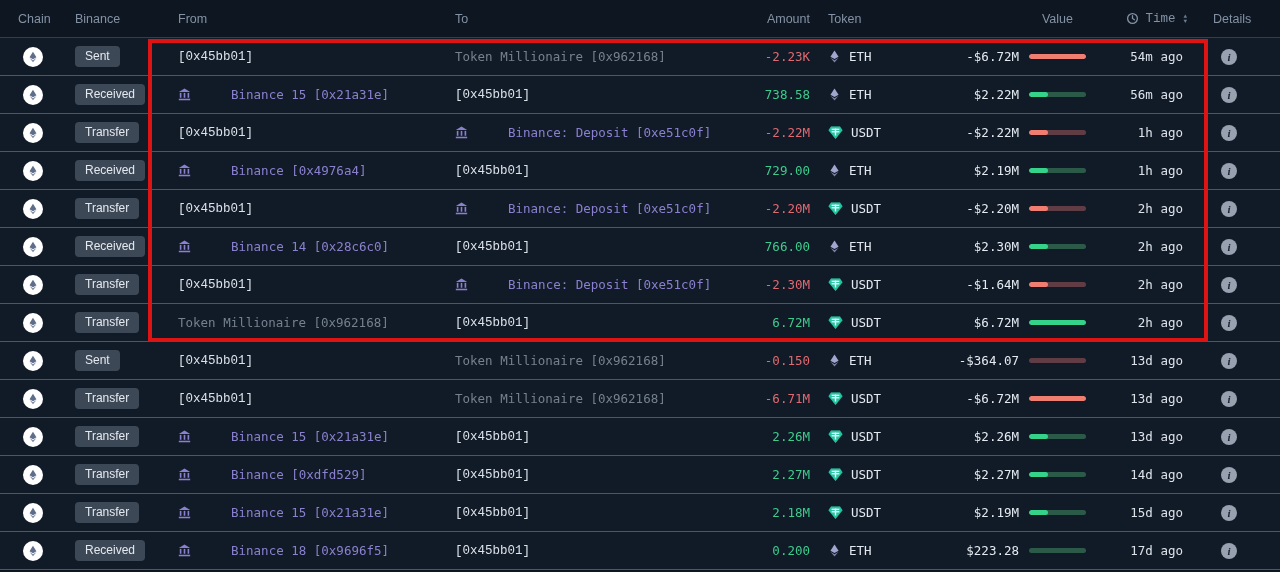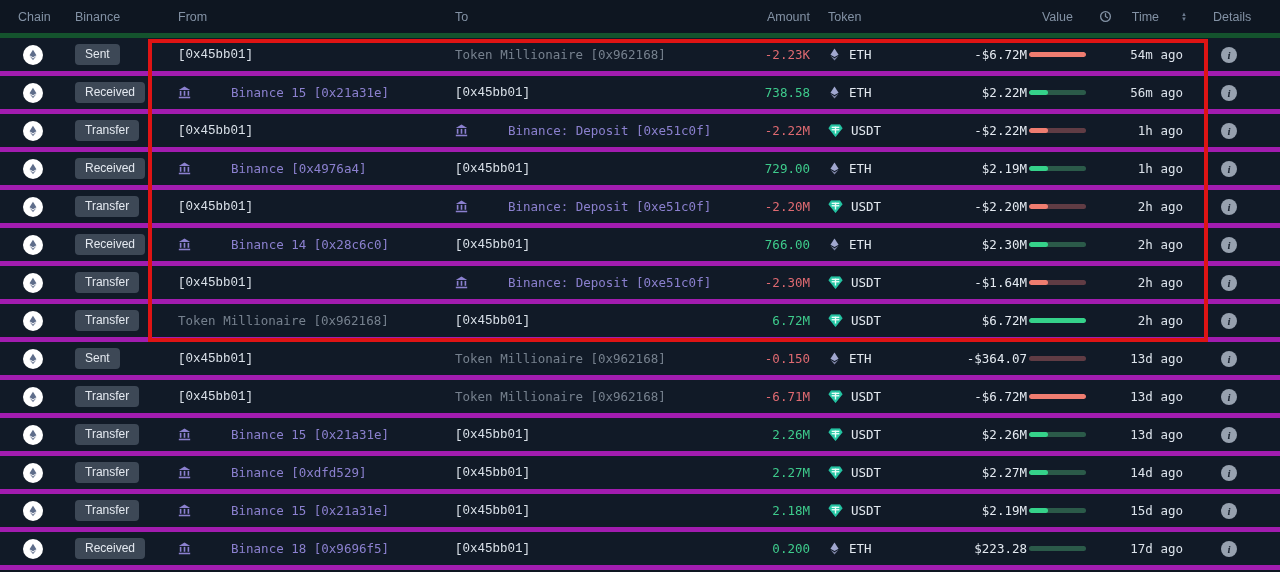--- a/index.html
+++ b/index.html
@@ -8,50 +8,50 @@
     background:#0e1621;
     font-family:"DejaVu Sans Mono", monospace;
     position:relative;
     color:#d7dee8;
   }
   .grid-row {
     display:grid;
     grid-template-columns:66px 112px 277px 290px 65px 110px 175px 100px 85px;
     height:38px;
     align-items:center;
-    border-bottom:5px solid #a21caf;
+    border-bottom:1px solid #a21caf;
   }
   
   .header-row {
     font-family:"Liberation Sans", sans-serif;
     font-size:12.5px;
     color:#8392a5;
     background:#0e1621;
-    border-bottom:5px solid #14532d;
+    border-bottom:1px solid #14532d;
   }
   .hcell { display:flex; align-items:center; }
   .h-chain   { padding-left:18px; }
   .h-action  { padding-left:9px; }
   .h-from, .h-to { padding-left:0;align-items:center; }
   .h-amount  { justify-content:flex-end; }
   .h-token   { padding-left:18px;text-align:right; }
   .h-value   { justify-content:flex-end; padding-right:22px; }
-  .h-time    { justify-content:flex-end; padding-right:8px; gap:20px; }
+  .h-time    { justify-content:flex-end; padding-right:8px; gap:6px;font-family:Liberation Mono, monospace; }
   .h-details { padding-left:18px; }
   .sort-carets { display:flex; flex-direction:column; line-height:5px; font-size:6px; color:#6d7c90; margin-left:2px; }
   .clock-icon { display:inline-flex; }
 
   
   .row { background:#111a27; font-size:12.5px; }
   .cell { display:flex; align-items:center; height:100%; }
   .c-chain { justify-content:center; }
   .c-action { padding-left:9px; }
   .c-amount { justify-content:flex-end; }
   .c-token { padding-left:18px; gap:8px; color:#e3e9f0; }
-  .c-value { justify-content:flex-end; gap:2px; padding-right:9px; color:#e4eaf1; }
+  .c-value { justify-content:flex-end; gap:10px; padding-right:9px; color:#e4eaf1; }
   .c-time { justify-content:flex-end; padding-right:12px; color:#dbe2ea; }
   .c-details { padding-left:26px; }
 
   .chain-badge {
     width:20px; height:20px; border-radius:50%;
     background:#ffffff;
     display:flex; align-items:center; justify-content:center;
   }
   .action-badge {
     font-family:"Liberation Sans", sans-serif;

